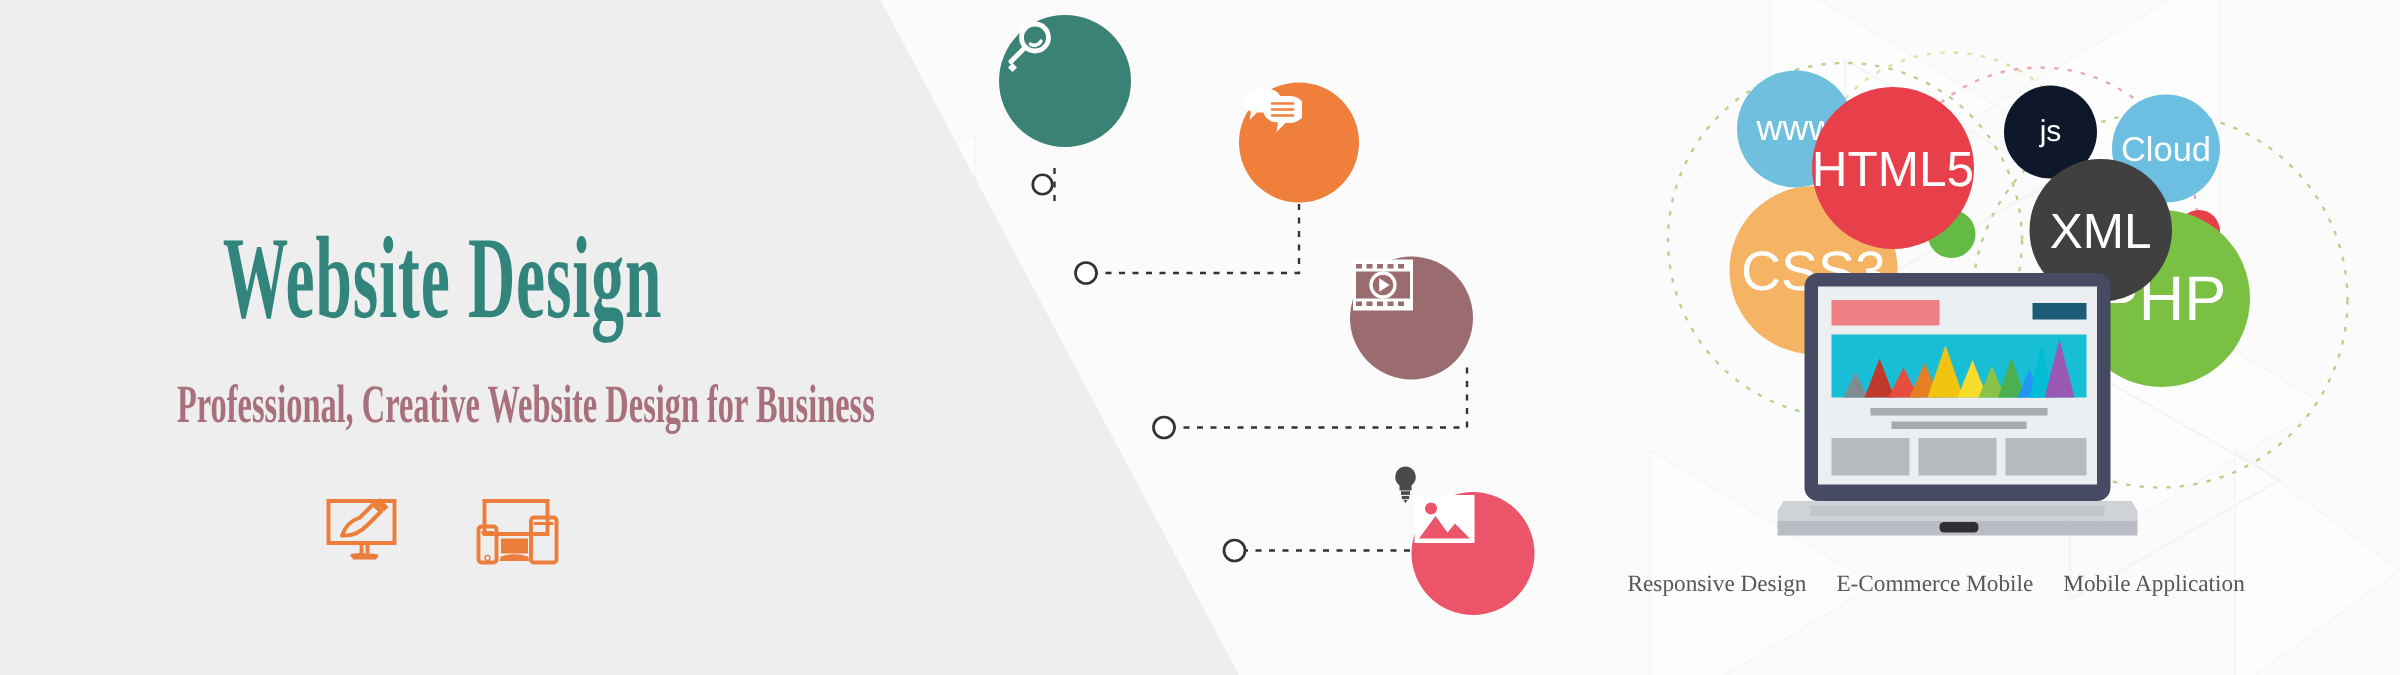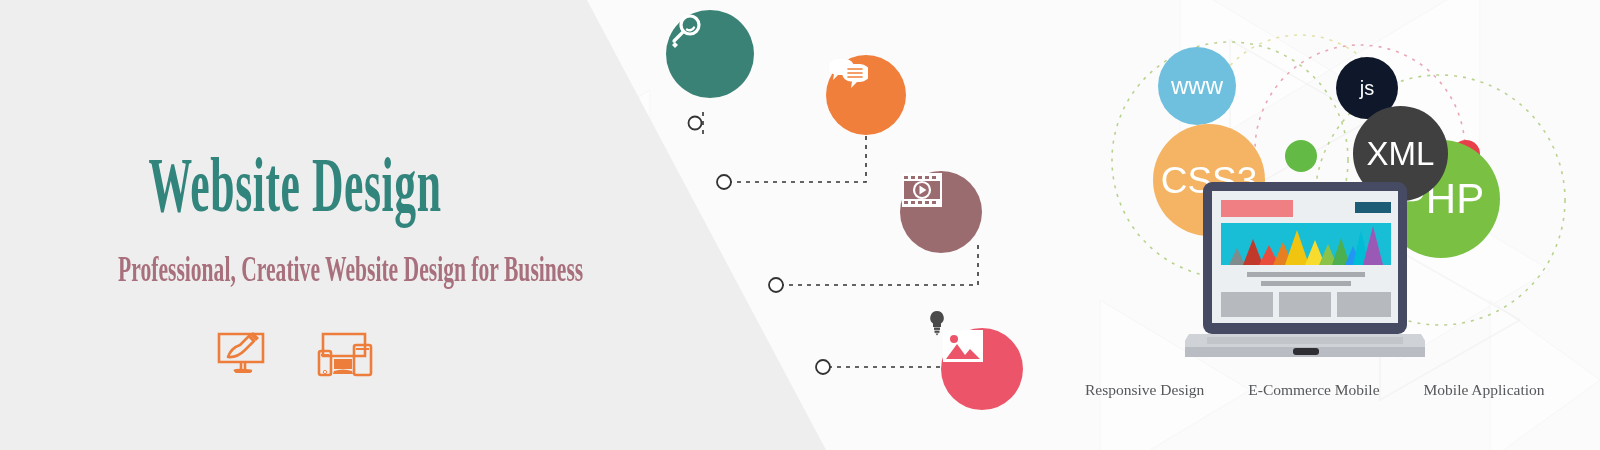--- a/index.html
+++ b/index.html
@@ -77,21 +77,21 @@
     color:#ffffff;
     font-family:"Liberation Sans", sans-serif;
     font-weight:400;
     line-height:1;
     white-space:nowrap;
   }
   .dot { position:absolute; border-radius:50%; }
   .laptop { position:absolute; }
   .svc-labels {
     position:absolute; left:1085px; top:381px;
-    display:flex; gap:44px;
+    display:flex; gap:20px;
     font-family:"Liberation Serif", serif;
     font-size:15.5px;
     color:#55585c;
     white-space:nowrap;
   }
   .svc-labels span { display:block; }
 </style>
 </head>
 <body>
 
@@ -273,22 +273,28 @@
     <span class="dot" style="left:175px; top:140px; width:32px; height:32px; background:#63bb45;"></span>
     <span class="dot" style="left:73px; top:192px; width:22px; height:22px; background:#6fc0de;"></span>
     <span class="dot" style="left:342px; top:140px; width:28px; height:28px; background:#e8404a;"></span>
 
     <div class="bubble" style="left:48px; top:47px; width:78px; height:78px; background:#6fc0de; font-size:24px;">
       <span>www</span>
     </div>
     <div class="bubble" style="left:22px; top:124px; width:112px; height:112px; background:#f5b463; font-size:37px;margin-left:21px;">
       <span>CSS3</span>
     </div>
+    <div class="bubble" style="left:98px; top:58px; width:108px; height:108px; background:#e8404a; font-size:33px;">
+      <span>HTML5</span>
+    </div>
     <div class="bubble" style="left:226px; top:57px; width:62px; height:62px; background:#0f172a; font-size:20px;">
       <span>js</span>
+    </div>
+    <div class="bubble" style="left:298px; top:63px; width:72px; height:72px; background:#6cbfe0; font-size:23px;">
+      <span>Cloud</span>
     </div>
     <div class="bubble" style="left:272px; top:140px; width:118px; height:118px; background:#7ac143; font-size:42px;">
       <span>PHP</span>
     </div>
     <div class="bubble" style="left:243px; top:106px; width:95px; height:95px; background:#404040; font-size:33px;justify-content:center;">
       <span>XML</span>
     </div>
 
     <div class="laptop" style="left:75px; top:182px; width:240px; height:175px;">
       <svg width="240" height="175" viewBox="0 0 240 175">

